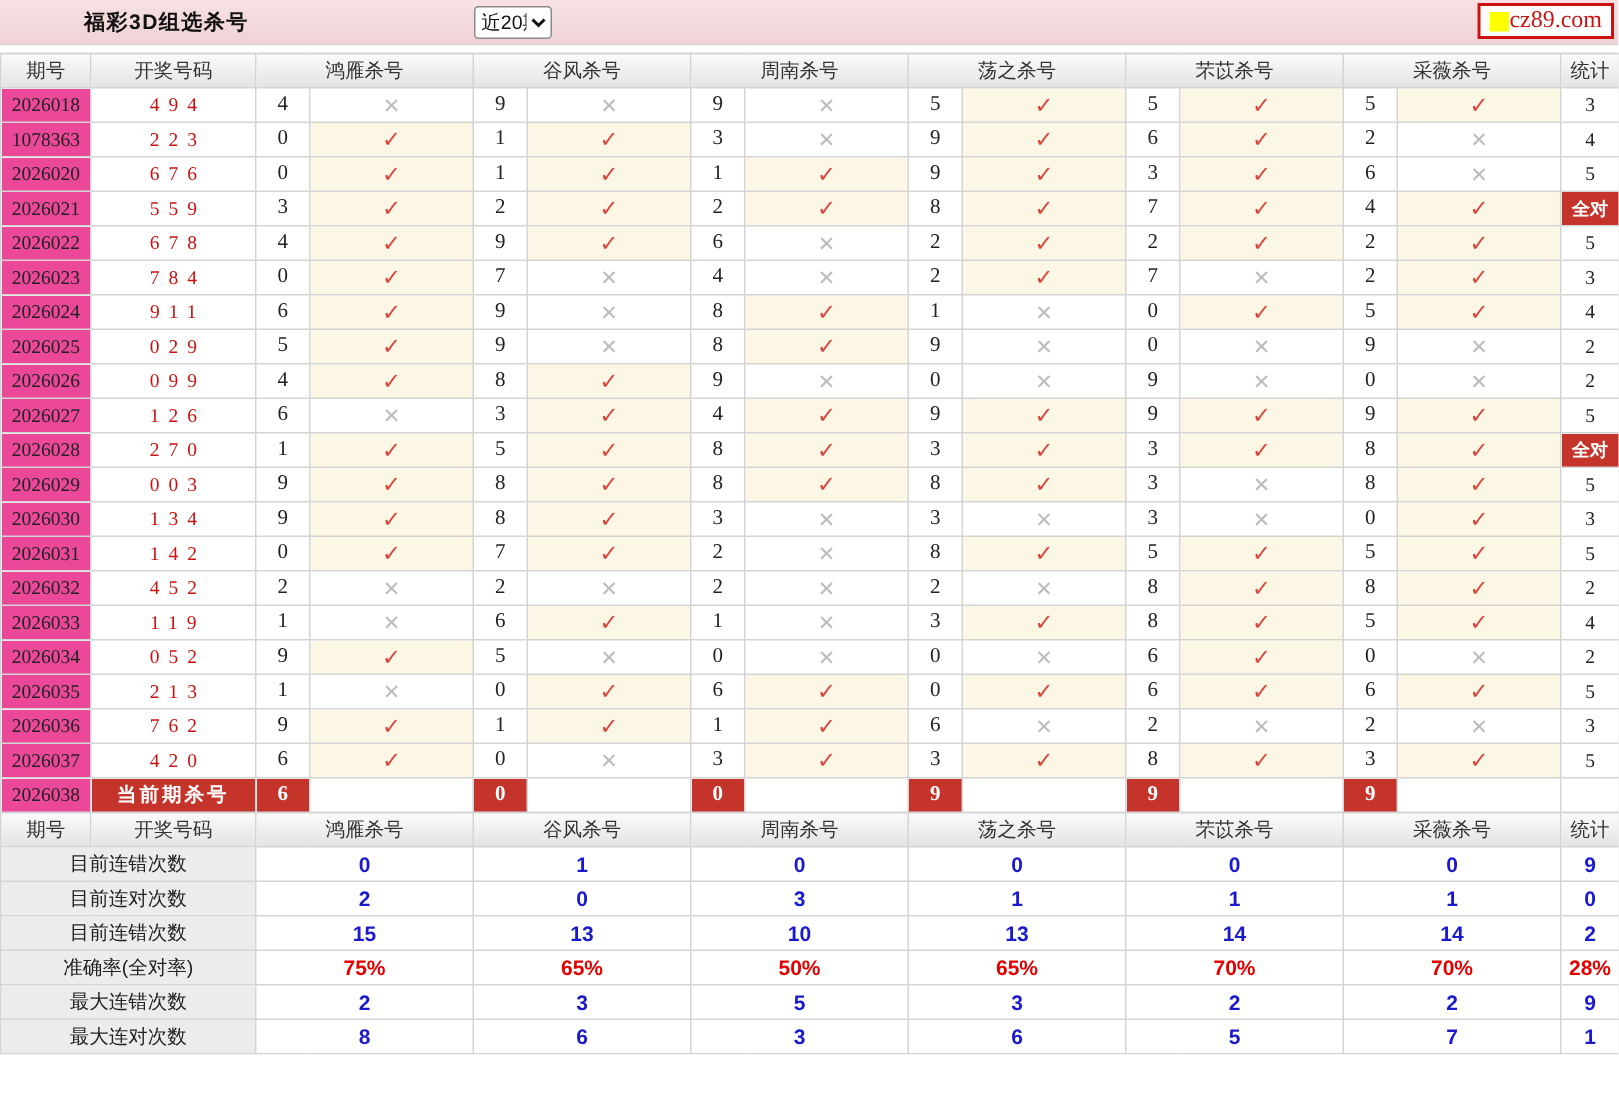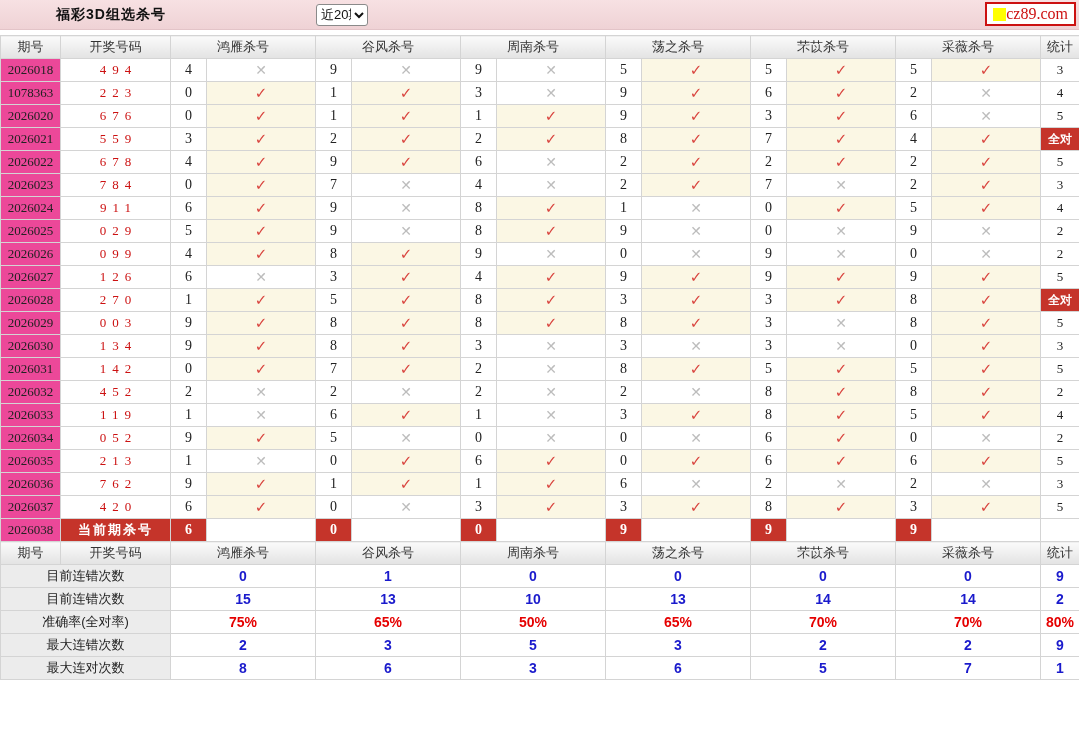--- a/index.html
+++ b/index.html
@@ -459,38 +459,48 @@
         <td class="sumlabel" colspan="2">目前连错次数</td>
         <td class="sumval" colspan="2">0</td>
         <td class="sumval" colspan="2">1</td>
         <td class="sumval" colspan="2">0</td>
         <td class="sumval" colspan="2">0</td>
         <td class="sumval" colspan="2">0</td>
         <td class="sumval" colspan="2">0</td>
         <td class="sumval">9</td>
       </tr>
       <tr>
+        <td class="sumlabel" colspan="2">目前连对次数</td>
+        <td class="sumval" colspan="2">2</td>
+        <td class="sumval" colspan="2">0</td>
+        <td class="sumval" colspan="2">3</td>
+        <td class="sumval" colspan="2">1</td>
+        <td class="sumval" colspan="2">1</td>
+        <td class="sumval" colspan="2">1</td>
+        <td class="sumval">0</td>
+      </tr>
+      <tr>
         <td class="sumlabel" colspan="2">目前连错次数</td>
         <td class="sumval" colspan="2">15</td>
         <td class="sumval" colspan="2">13</td>
         <td class="sumval" colspan="2">10</td>
         <td class="sumval" colspan="2">13</td>
         <td class="sumval" colspan="2">14</td>
         <td class="sumval" colspan="2">14</td>
         <td class="sumval">2</td>
       </tr>
       <tr>
         <td class="sumlabel" colspan="2">准确率(全对率)</td>
         <td class="sumval red" colspan="2">75%</td>
         <td class="sumval red" colspan="2">65%</td>
         <td class="sumval red" colspan="2">50%</td>
         <td class="sumval red" colspan="2">65%</td>
         <td class="sumval red" colspan="2">70%</td>
         <td class="sumval red" colspan="2">70%</td>
-        <td class="sumval red">80%</td>
+        <td class="sumval red">28%</td>
       </tr>
       <tr>
         <td class="sumlabel" colspan="2">最大连错次数</td>
         <td class="sumval" colspan="2">2</td>
         <td class="sumval" colspan="2">3</td>
         <td class="sumval" colspan="2">5</td>
         <td class="sumval" colspan="2">3</td>
         <td class="sumval" colspan="2">2</td>
         <td class="sumval" colspan="2">2</td>
         <td class="sumval">9</td>

